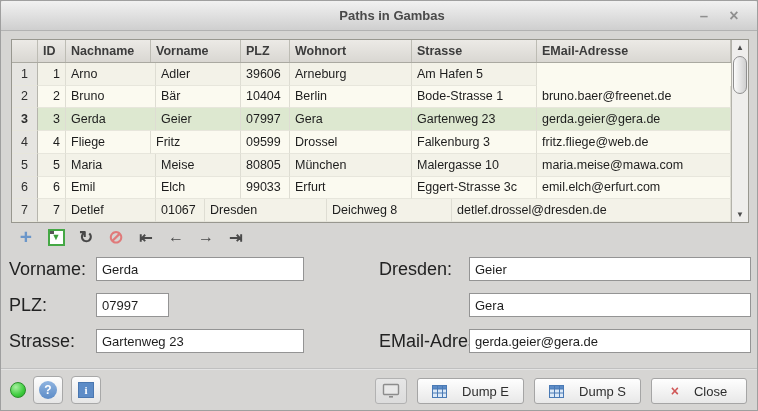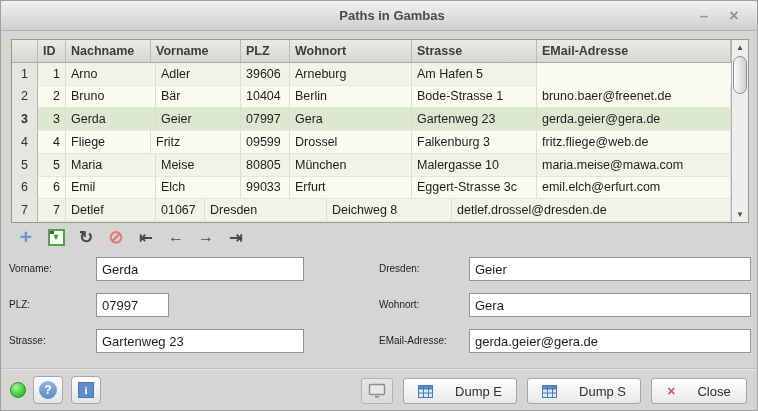--- a/index.html
+++ b/index.html
@@ -60,21 +60,21 @@
   .g-plus{color:#6b96c9;font-size:21px;font-weight:bold;line-height:20px;}
   .g-save{width:13px;height:13px;border:2px solid #45a845;background:#fff;display:flex;
     align-items:center;justify-content:center;position:relative;}
   .g-save .arrow{color:#3da03d;font-size:9px;line-height:9px;}
   .g-save::before{content:"";position:absolute;left:0;top:0;width:4px;height:3px;background:#555;}
   .g-refresh{color:#474747;font-size:17px;font-weight:bold;}
   .g-cancel{color:#e07a7a;font-size:18px;font-weight:bold;}
   .g-nav{color:#4a4a4a;font-size:16px;font-weight:bold;}
 
   
-  .flabel{position:absolute;font-size:10px;color:#222;height:24px;line-height:24px;}
+  .flabel{position:absolute;font-size:18px;color:#222;height:24px;line-height:24px;}
   .finput{position:absolute;height:24px;box-sizing:border-box;border:1px solid #949494;
     background:#fff;font-family:"Liberation Sans",sans-serif;font-size:13px;color:#1d1d1d;
     padding:0 5px;outline:none;}
 
   
   .sepline{position:absolute;left:0;right:0;top:367px;border-top:1px solid #c0c0c0;
     border-bottom:1px solid #e4e4e4;}
   .led{position:absolute;left:9px;top:381px;width:16px;height:16px;border-radius:50%;
     background:radial-gradient(circle at 35% 30%,#a8f0a0,#3ecc3e 60%,#28a428);
     border:1px solid #2a8f2a;box-sizing:border-box;}
@@ -82,21 +82,21 @@
     background:linear-gradient(#fdfdfd,#e6e6e6);border:1px solid #a8a8a8;box-sizing:border-box;
     display:flex;align-items:center;justify-content:center;}
   .help-glyph{width:18px;height:18px;border-radius:50%;background:linear-gradient(#8fb4e0,#5d8cc7);
     color:#fff;font-size:12px;font-weight:bold;display:flex;align-items:center;justify-content:center;}
   .info-glyph{width:16px;height:16px;background:#5d8cc7;border:1px solid #4a77b0;box-sizing:border-box;
     color:#fff;font-size:11px;font-weight:bold;font-family:"Liberation Serif",serif;
     display:flex;align-items:center;justify-content:center;}
   .btnrow{position:absolute;right:10px;top:377px;display:flex;gap:10px;align-items:center;}
   .pushbtn{height:26px;border-radius:3px;background:linear-gradient(#fefefe,#e8e8e8);
     border:1px solid #a5a5a5;box-sizing:border-box;display:flex;align-items:center;
-    justify-content:center;gap:22px;font-size:13px;color:#2e2e2e;padding:0 14px;cursor:default;}
+    justify-content:center;gap:15px;font-size:13px;color:#2e2e2e;padding:0 14px;cursor:default;}
   .pushbtn.iconic{width:32px;padding:0;background:linear-gradient(#e6e6e6,#dcdcdc);
     border-color:#b2b2b2;}
   .pushbtn .x{color:#d05858;font-weight:bold;font-size:14px;}
   .pushbtn.wide{min-width:96px;}
 </style>
 </head>
 <body>
 
 <div class="window">
 
@@ -227,21 +227,20 @@
 
   <div class="flabel" style="left:8px;top:256px;">Vorname:</div>
   <input class="finput" style="left: 95px; top: 256px; width: 208px;" value="Gerda">
   <div class="flabel" style="left:8px;top:292px;">PLZ:</div>
   <input class="finput" style="left: 95px; top: 292px; width: 73px;" value="07997">
   <div class="flabel" style="left:8px;top:328px;">Strasse:</div>
   <input class="finput" style="left: 95px; top: 328px; width: 208px;" value="Gartenweg 23">
 
   <div class="flabel" style="left:378px;top:256px;">Dresden:</div>
   <input class="finput" style="left: 468px; top: 256px; width: 282px;" value="Geier">
-  <div class="flabel" style="left:378px;top:292px;">Wohnort:</div>
   <input class="finput" style="left: 468px; top: 292px; width: 282px;" value="Gera">
   <div class="flabel" style="left:378px;top:328px;">EMail-Adresse:</div>
   <input class="finput" style="left: 468px; top: 328px; width: 282px;" value="gerda.geier@gera.de">
 
   <div class="sepline"></div>
   <div class="led"></div>
   <div class="sqbtn" style="left:32px;">
     <span class="help-glyph">
         <span>?</span>
       </span>

